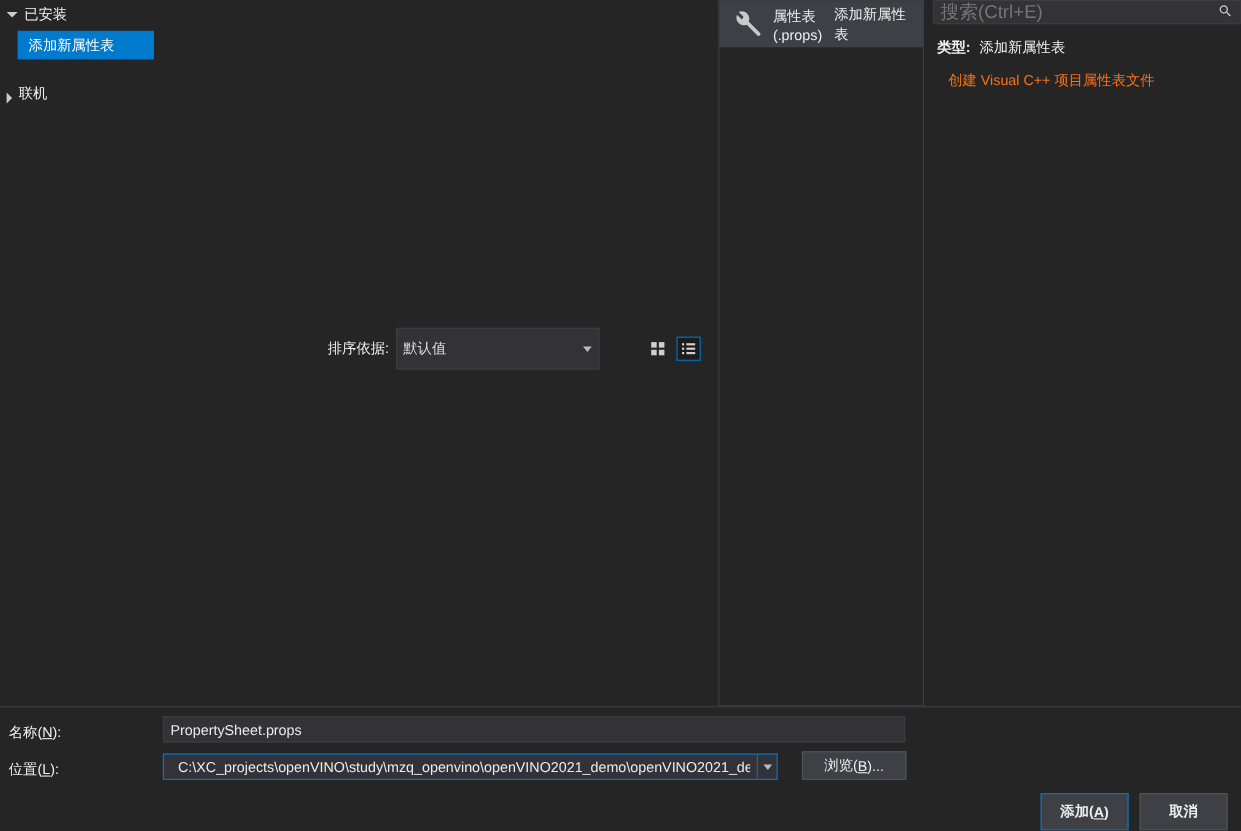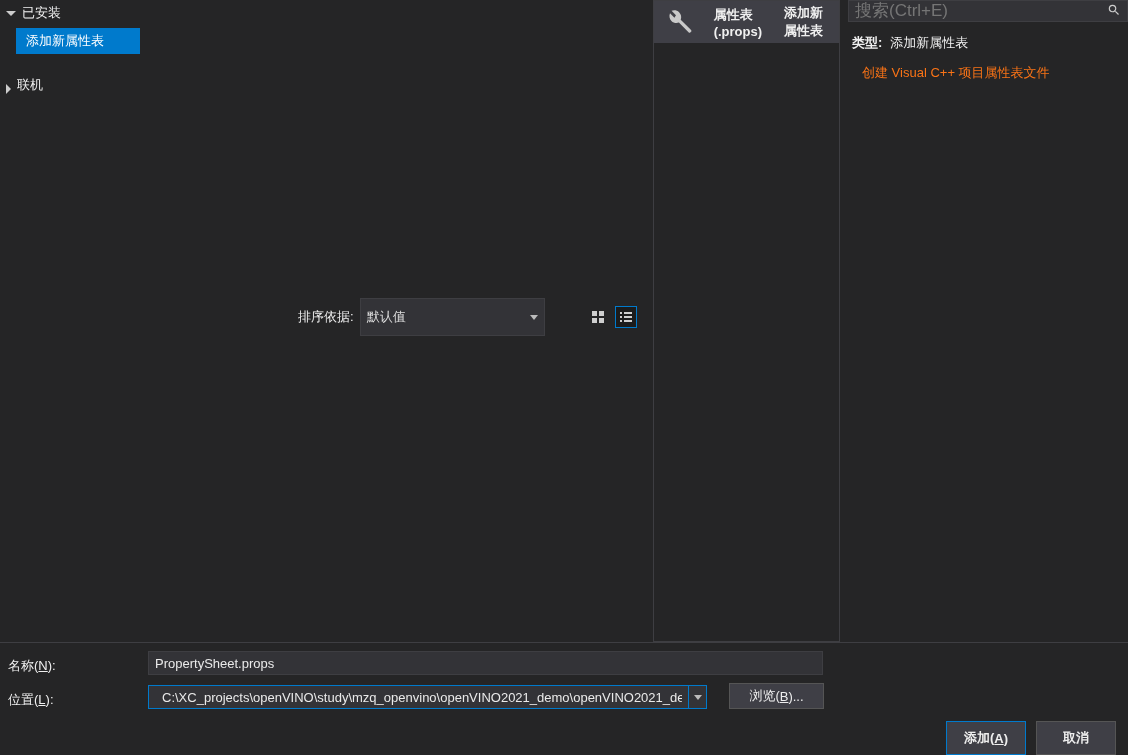--- a/index.html
+++ b/index.html
@@ -121,22 +121,21 @@
       background: #252526;
       display: flex;
       flex-direction: column;
     }
     .list-item {
       display: flex;
       align-items: center;
       background: #3f3f46;
       height: 42px;
       padding: 0 12px;
-      gap: 22px;
-      font-weight: bold;
+      gap: 11px;
     }
     .list-item .icon-wrap {
       width: 28px; height: 28px;
       display: flex; align-items: center; justify-content: center;
     }
     .list-item .name {
       color: #f0f0f0;
       flex: 1;
     }
     .list-item .badge {

